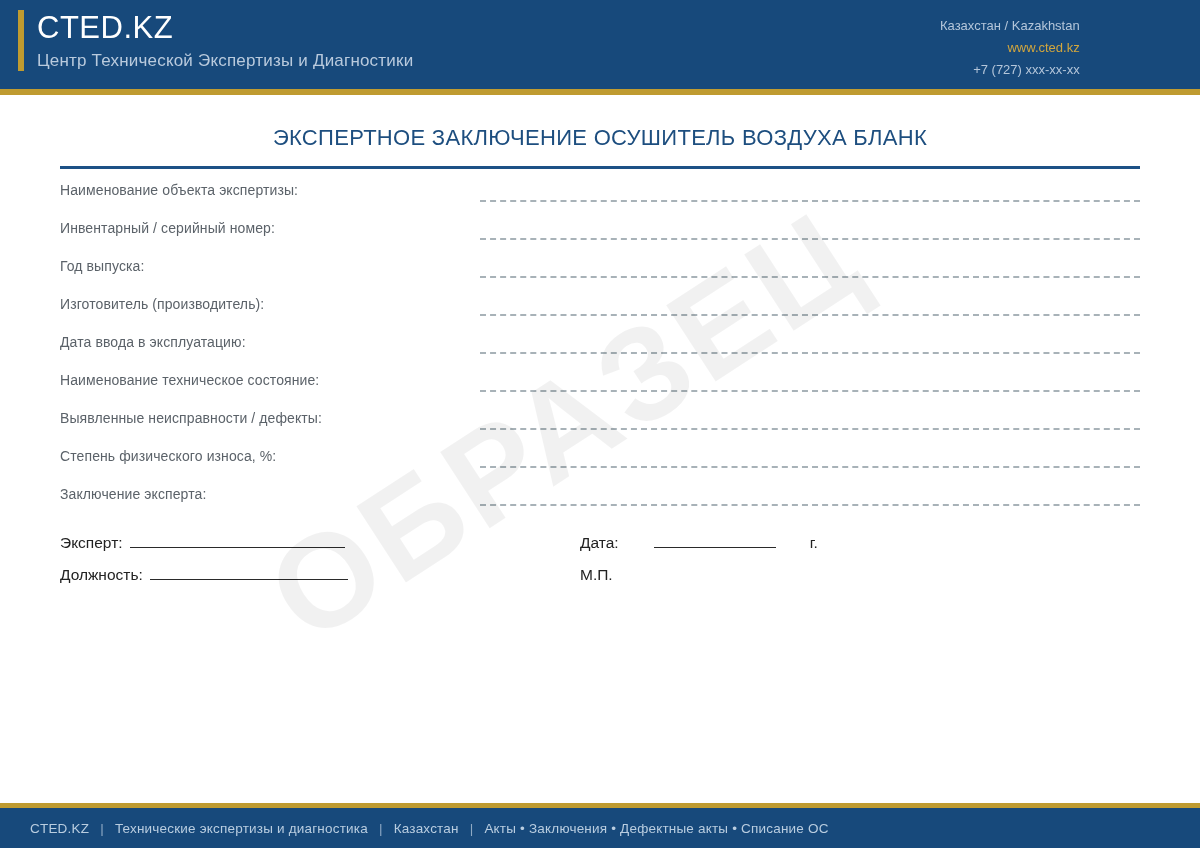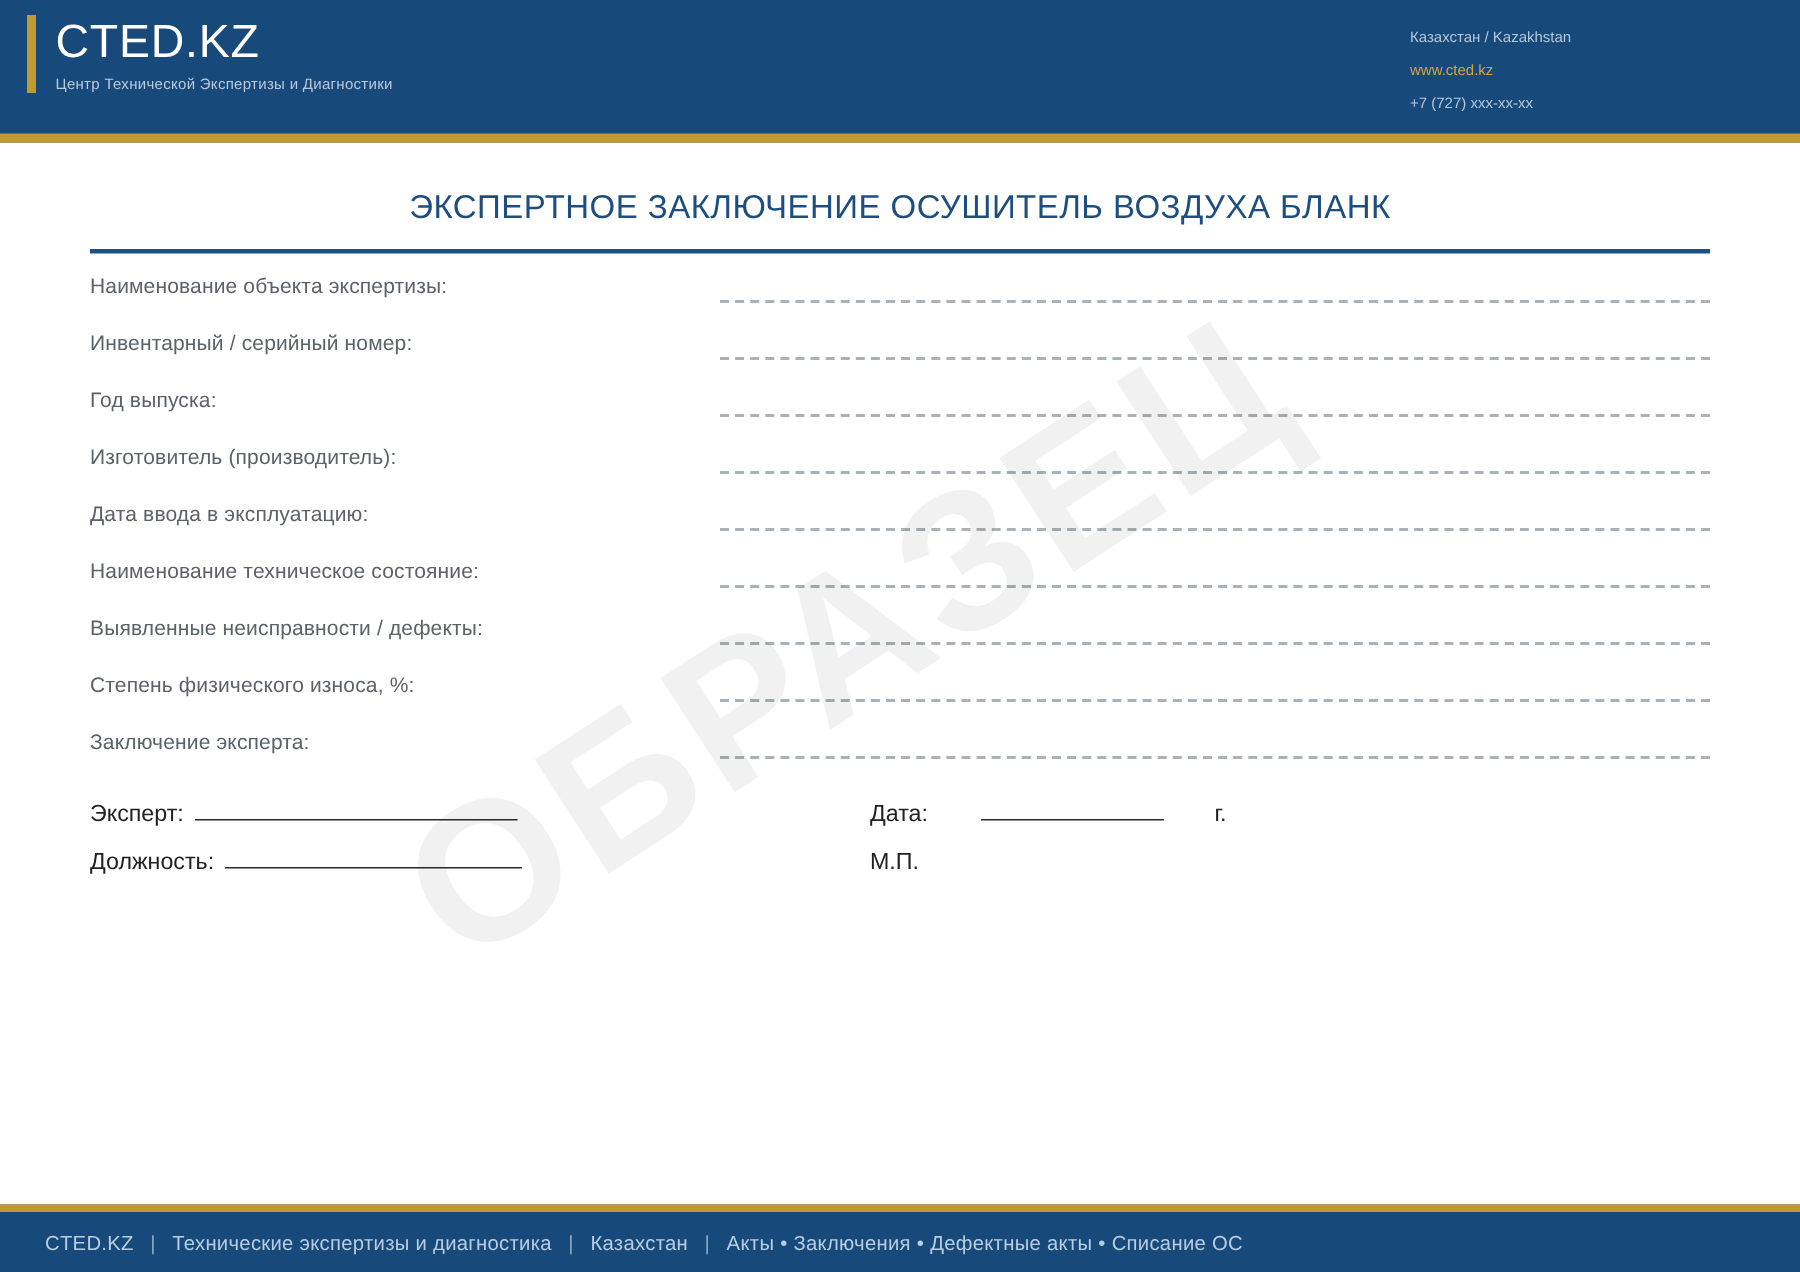--- a/index.html
+++ b/index.html
@@ -20,25 +20,25 @@
   }
   .header-left {
     position:absolute; left:18px; top:10px;
     display:flex; align-items:stretch;
   }
   .accent-bar { width:6px; background:#bf9b30; margin-right:13px; }
   .logo {
     font-size:31px; color:#ffffff; letter-spacing:0.5px; line-height:1.15;
   }
   .subtitle {
-    font-size:10px; color:#b9cadd; margin-top:5px; letter-spacing:0.2px;
+    font-size:17px; color:#b9cadd; margin-top:5px; letter-spacing:0.2px;
   }
   .header-right {
     position:absolute; left:940px; top:15px;
-    font-size:10px; line-height:22px;
+    font-size:13px; line-height:22px;text-align:right;
   }
   .region, .phone { color:#b4c6da; }
   .website { color:#d2a63d; cursor:pointer; }
 
   
   .doc-title {
     margin-top:30px;
     text-align:center;
     font-size:22px;
     font-weight:400;

